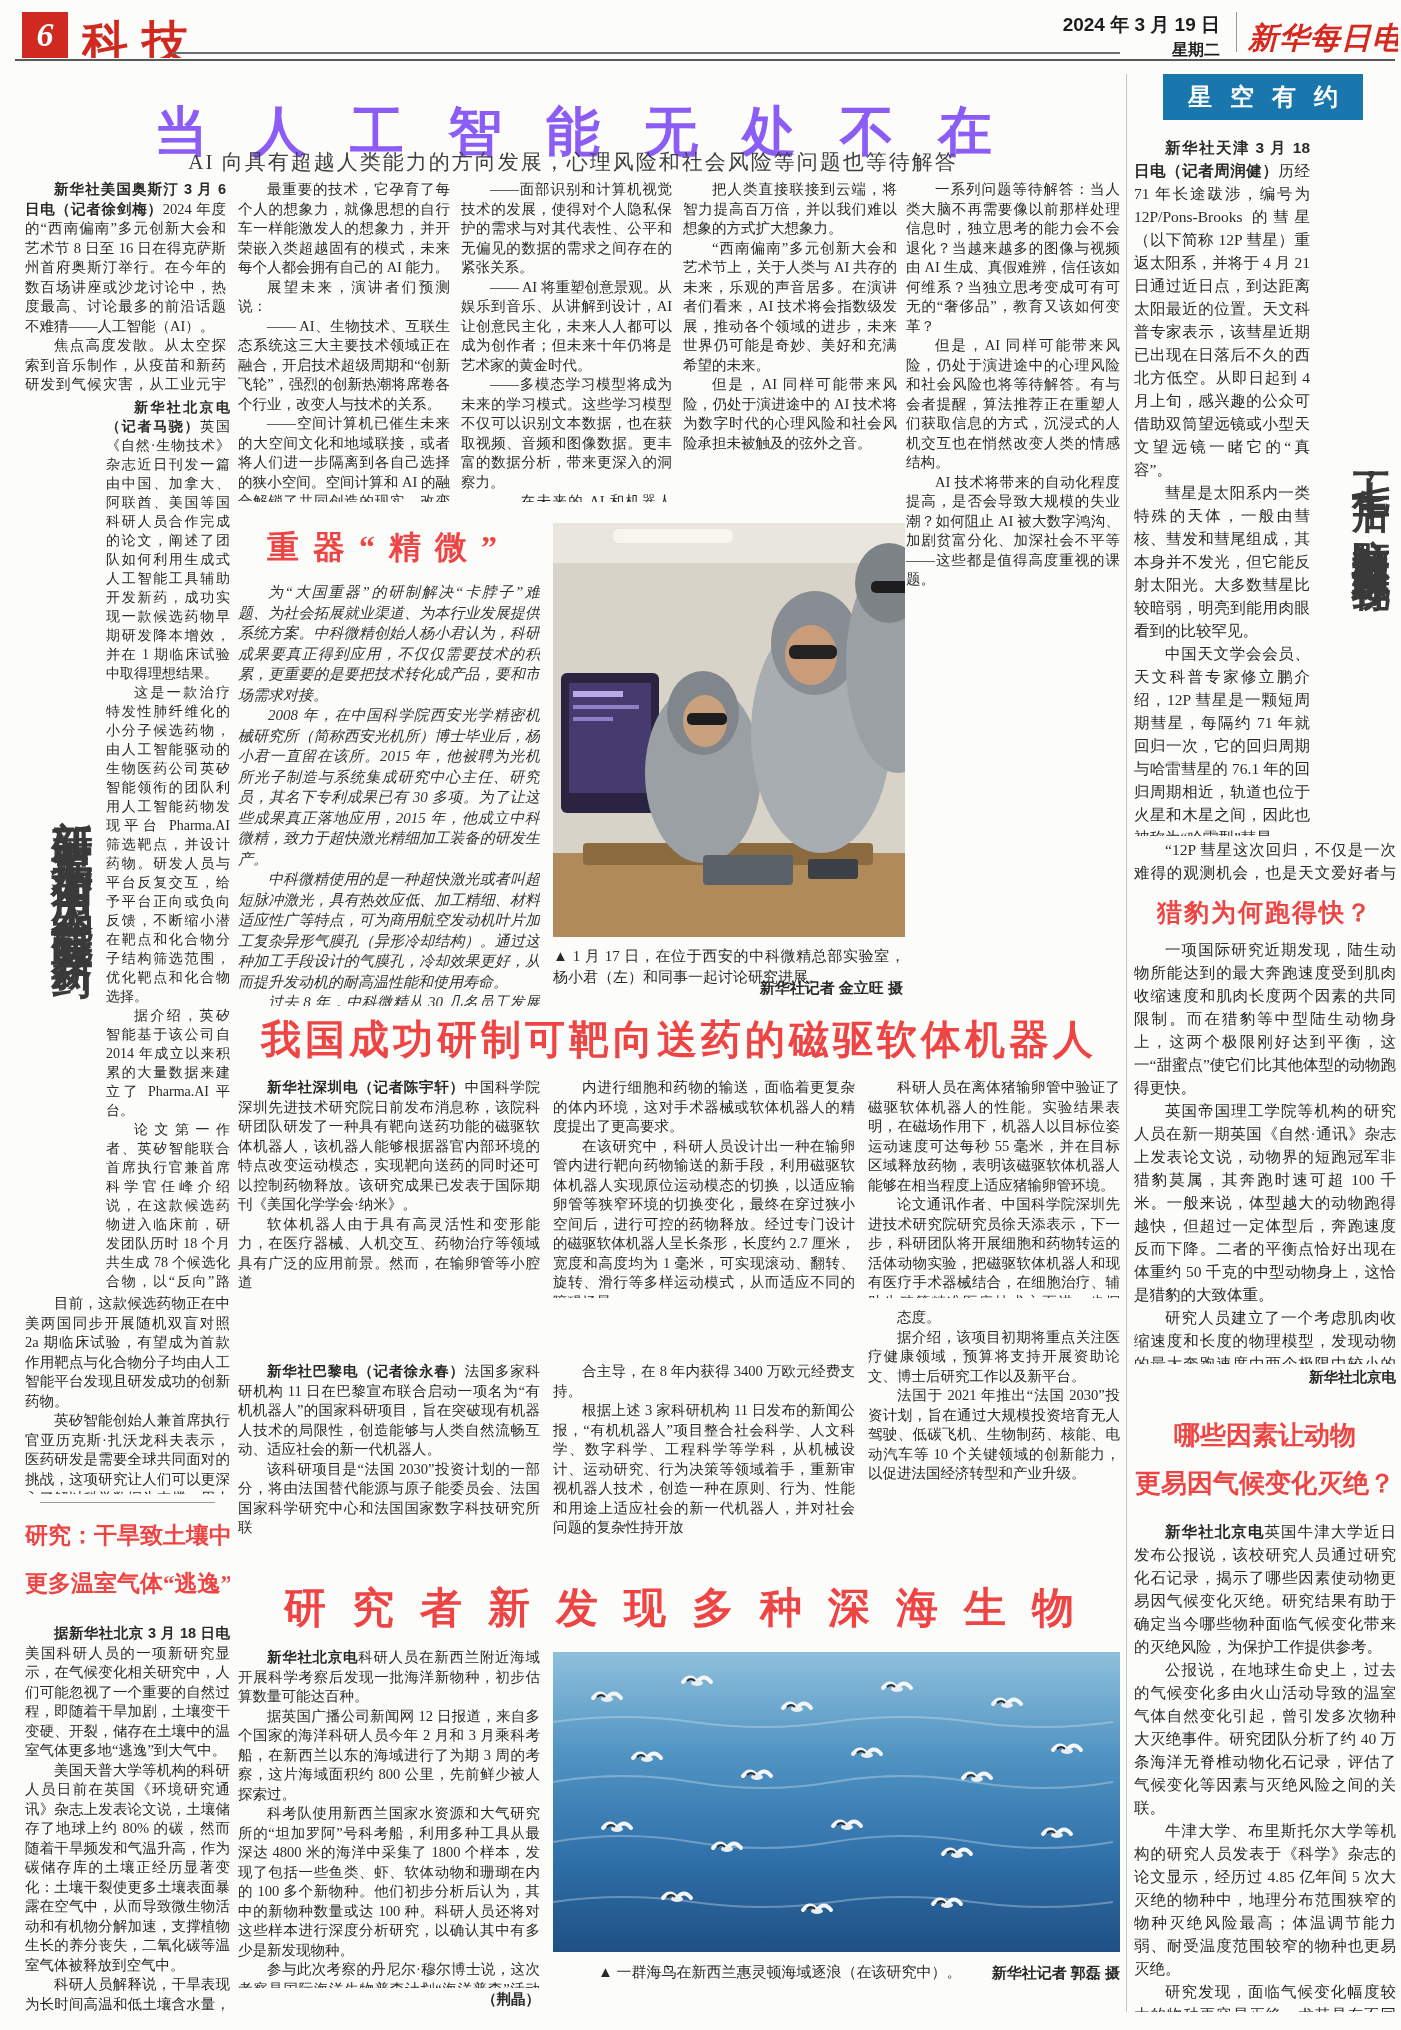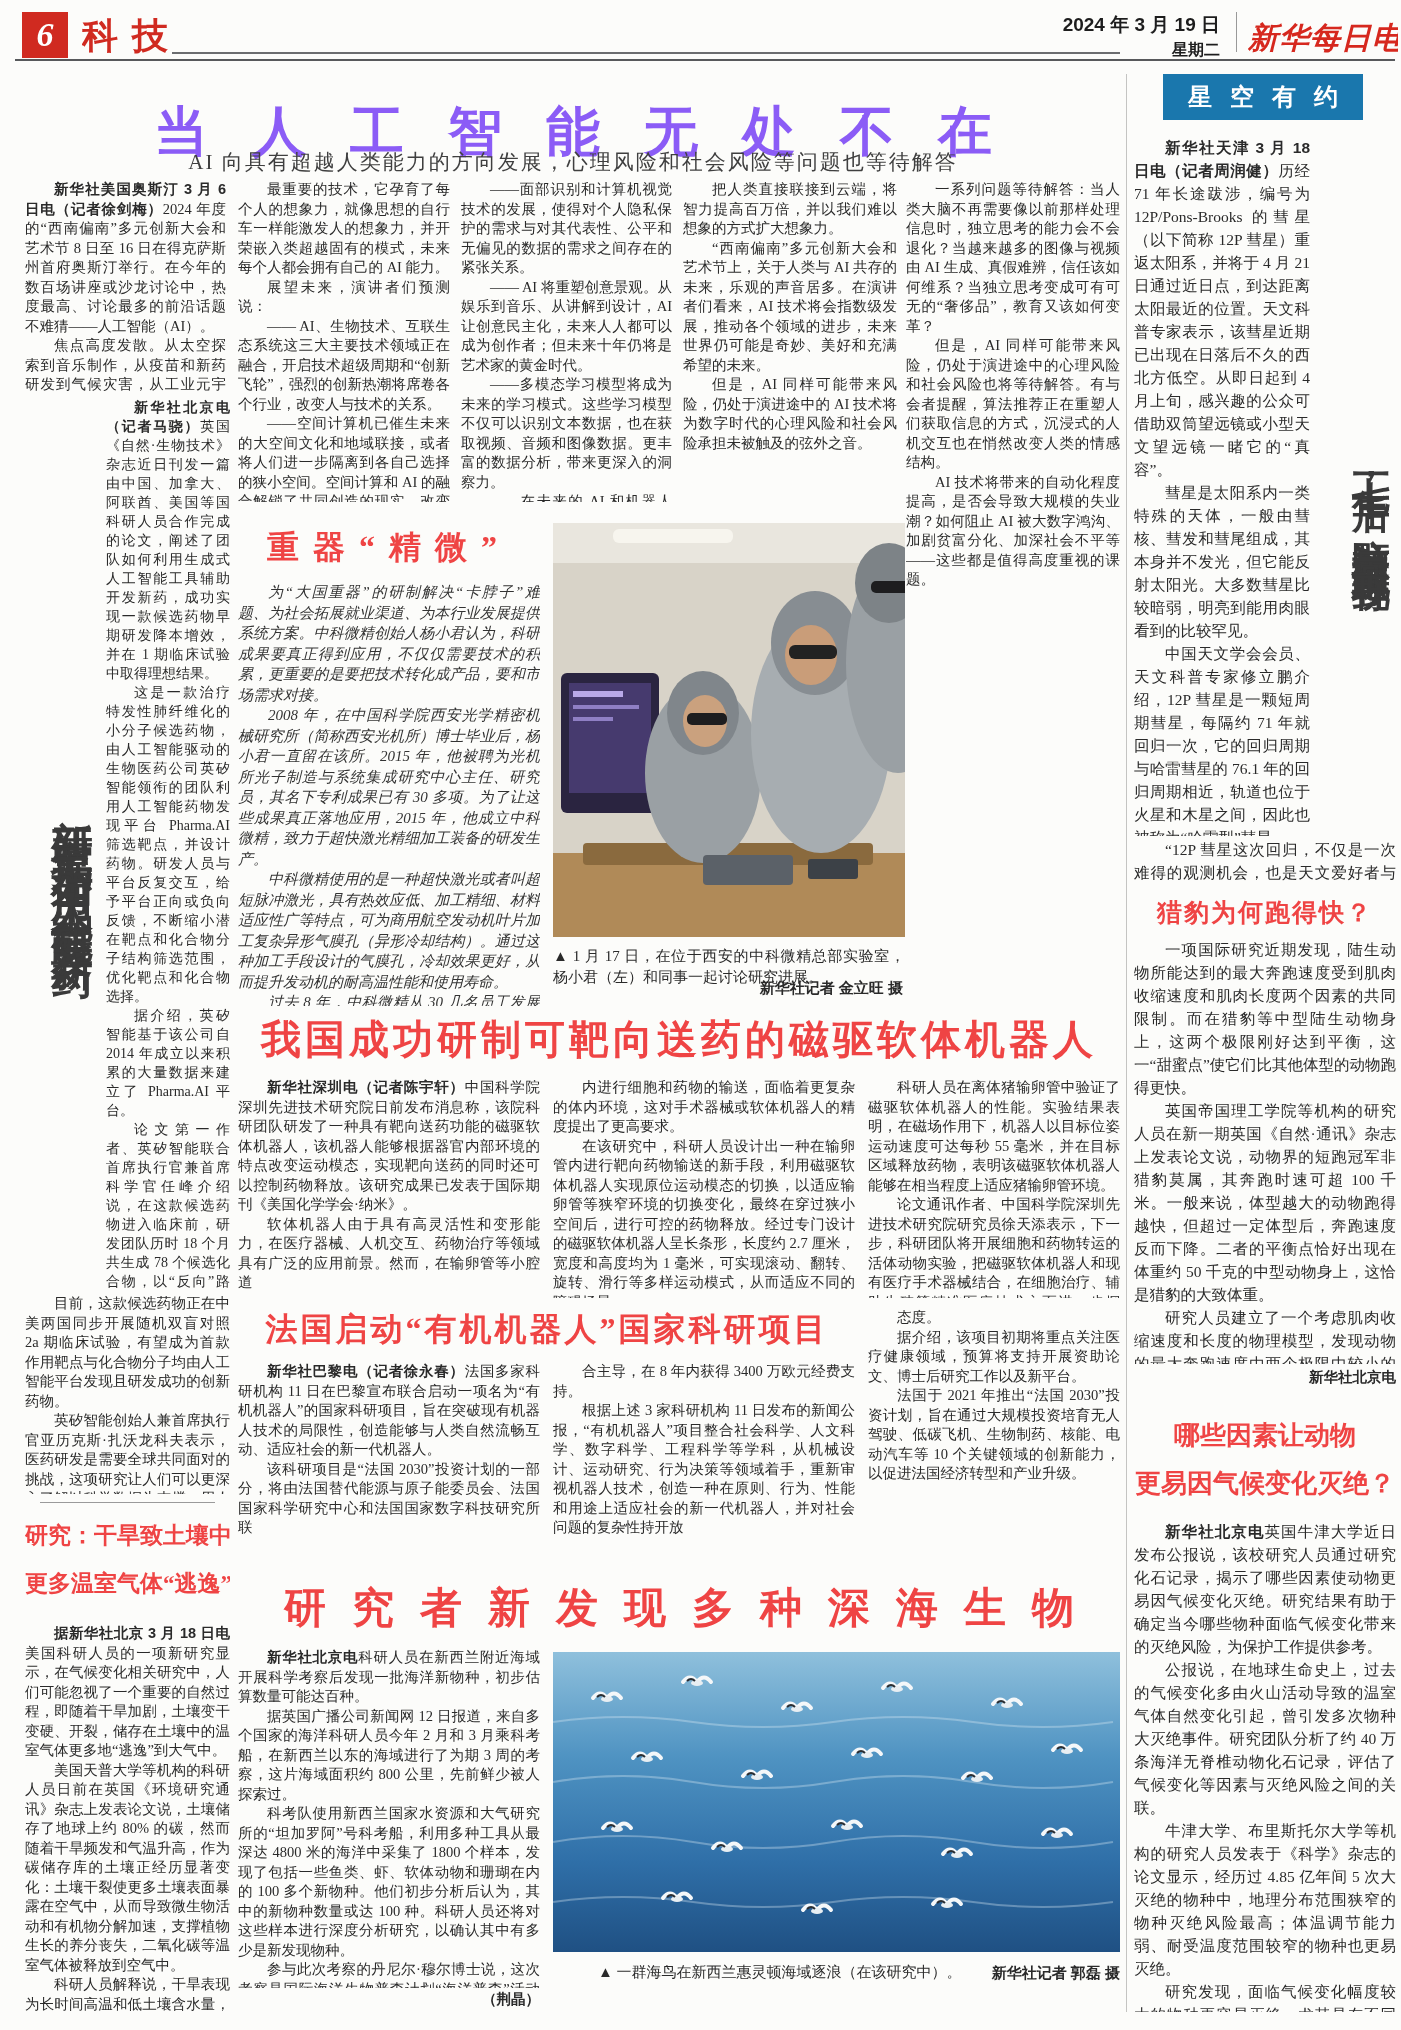--- a/index.html
+++ b/index.html
@@ -2,21 +2,21 @@
 <html><head>
 <meta charset="utf-8">
 <style>
   html,body{margin:0;padding:0;background:#e8e8e4;}
   .page{position:relative;width:1401px;height:2030px;background:#fcfcfa;margin:0 auto;
         font-family:"Liberation Serif","DejaVu Serif",serif;color:#2a2a2a;overflow:hidden;}
   .abs{position:absolute;overflow:hidden;}
   .rule{background:#57595b;}
   
   .pageno{background:#d02a20;color:#fff;font-weight:bold;font-size:34px;text-align:center;line-height:46px;font-style:italic;}
-  .section{color:#d02a20;font-weight:bold;font-size:36px;letter-spacing:14px;font-family:"Liberation Serif",serif;}
+  .section{color:#d02a20;font-weight:bold;font-size:46px;letter-spacing:14px;font-family:"Liberation Serif",serif;}
   .dateblock{text-align:right;font-family:"Liberation Sans","DejaVu Sans",sans-serif;color:#1d1d1d;}
   .dateblock .d1{font-size:19px;font-weight:bold;}
   .dateblock .d2{font-size:16px;font-weight:bold;margin-top:2px;}
   .masthead{color:#d6281e;font-weight:bold;font-size:30px;font-style:italic;letter-spacing:1px;white-space:nowrap;}
   
   .h-main{font-size:54px;font-weight:bold;color:#8b5cf6;text-align:center;letter-spacing:44px;text-indent:44px;white-space:nowrap;margin-top:20px;}
   .h-sub{font-size:21px;color:#3f3f3f;text-align:center;letter-spacing:2px;}
   .h-mid{font-weight:bold;color:#ef4444;text-align:center;white-space:nowrap;}
   
   .col p{margin:0;text-indent:2em;text-align:justify;font-size:14.5px;line-height:19.5px;}
@@ -164,21 +164,20 @@
   </div>
   <div class="abs col" style="left:553px;top:1078px;width:302px;height:220px;">
       <p>内进行细胞和药物的输送，面临着更复杂的体内环境，这对手术器械或软体机器人的精度提出了更高要求。</p>
       <p>在该研究中，科研人员设计出一种在输卵管内进行靶向药物输送的新手段，利用磁驱软体机器人实现原位运动模态的切换，以适应输卵管等狭窄环境的切换变化，最终在穿过狭小空间后，进行可控的药物释放。经过专门设计的磁驱软体机器人呈长条形，长度约 2.7 厘米，宽度和高度均为 1 毫米，可实现滚动、翻转、旋转、滑行等多样运动模式，从而适应不同的障碍场景。</p>
     </div>
   <div class="abs col" style="left:868px;top:1078px;width:252px;height:220px;">
       <p>科研人员在离体猪输卵管中验证了磁驱软体机器人的性能。实验结果表明，在磁场作用下，机器人以目标位姿运动速度可达每秒 55 毫米，并在目标区域释放药物，表明该磁驱软体机器人能够在相当程度上适应猪输卵管环境。</p>
       <p>论文通讯作者、中国科学院深圳先进技术研究院研究员徐天添表示，下一步，科研团队将开展细胞和药物转运的活体动物实验，把磁驱软体机器人和现有医疗手术器械结合，在细胞治疗、辅助生殖等精准医疗技术方面进一步探索。</p>
     </div>
 
-  <div class="abs h-mid" style="left:238px;top:1308px;width:618px;height:44px;font-size:32px;letter-spacing:3px;">法国启动“有机机器人”国家科研项目</div>
   <div class="abs col" style="left:238px;top:1362px;width:302px;height:206px;">
     <p><b>新华社巴黎电（记者徐永春）</b><span>法国多家科研机构 11 日在巴黎宣布联合启动一项名为“有机机器人”的国家科研项目，旨在突破现有机器人技术的局限性，创造能够与人类自然流畅互动、适应社会的新一代机器人。</span></p>
     <div>
         <p>该科研项目是“法国 2030”投资计划的一部分，将由法国替代能源与原子能委员会、法国国家科学研究中心和法国国家数字科技研究所联</p>
       </div>
   </div>
   <div class="abs col" style="left:553px;top:1362px;width:302px;height:206px;">
       <p>合主导，在 8 年内获得 3400 万欧元经费支持。</p>
       <p>根据上述 3 家科研机构 11 日发布的新闻公报，“有机机器人”项目整合社会科学、人文科学、数字科学、工程科学等学科，从机械设计、运动研究、行为决策等领域着手，重新审视机器人技术，创造一种在原则、行为、性能和用途上适应社会的新一代机器人，并对社会问题的复杂性持开放</p>
     </div>

